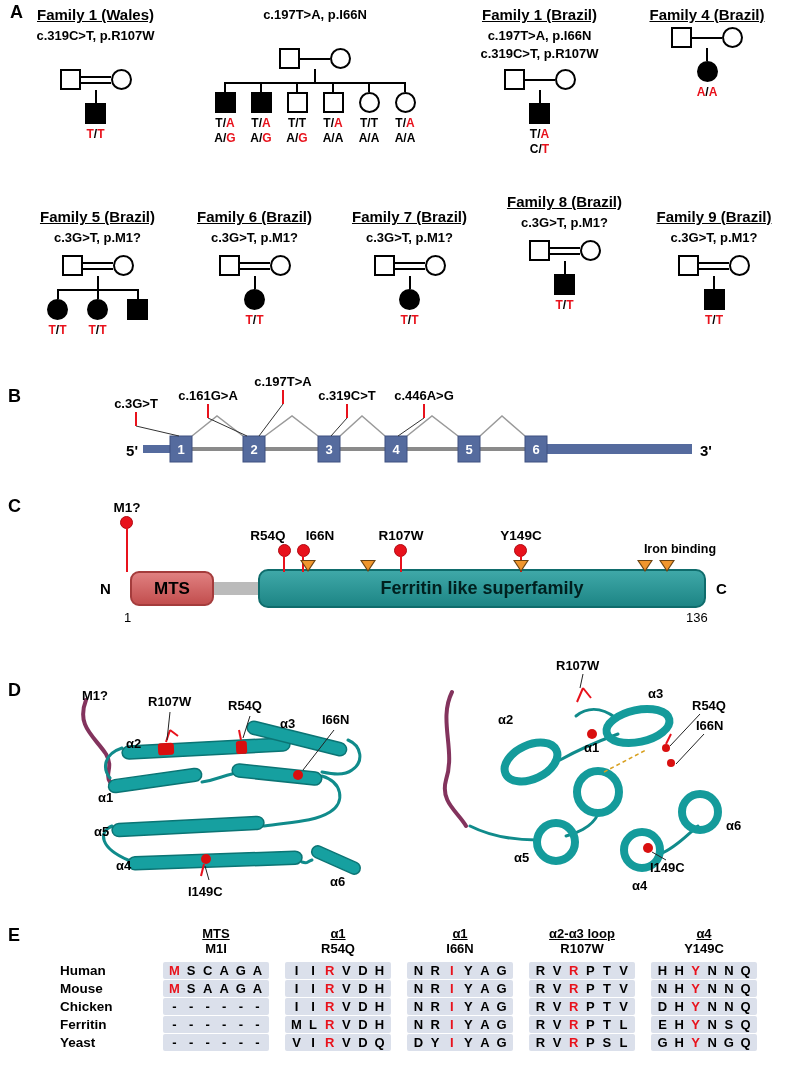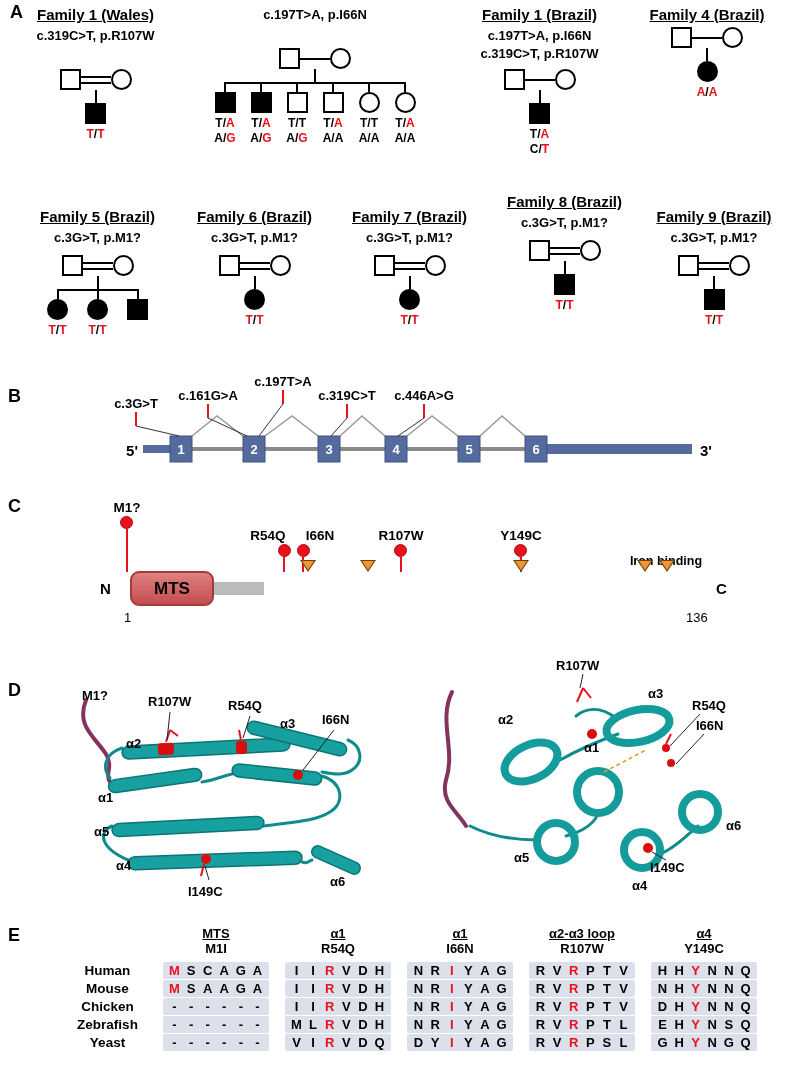--- a/index.html
+++ b/index.html
@@ -70,21 +70,21 @@
   .tail{fill:none;stroke:#83335d;stroke-width:4;stroke-linecap:round;}
   .rdk{fill:#d90f0f;}
   .rstick{fill:none;stroke:#e8121c;stroke-width:2;}
   .ptr{stroke:#222;stroke-width:1;}
   .dsh{stroke:#d8a020;stroke-width:1.5;stroke-dasharray:4 3;fill:none;}
   .slab{position:absolute;font-weight:bold;font-size:13px;white-space:nowrap;}
 
   
   .alnHead{position:absolute;left:60px;top:926px;display:flex;align-items:flex-end;}
   .alnRows{position:absolute;left:60px;top:962px;}
-  .rname{width:95px;padding-right:8px;text-align:center;font-weight:bold;font-size:13.5px;flex:none;box-sizing:content-box;}
+  .rname{width:95px;padding-right:8px;text-align:left;font-weight:bold;font-size:13.5px;flex:none;box-sizing:content-box;}
   .ghead{width:106px;margin-right:16px;text-align:center;flex:none;}
   .reg{font-weight:bold;font-size:13px;text-decoration:underline;}
   .varh{font-weight:bold;font-size:13px;}
   .arow{display:flex;align-items:center;height:17px;margin-bottom:1px;}
   .grp{width:106px;margin-right:16px;display:flex;justify-content:space-between;background:#dbe0eb;
        padding:1px 4px;border-radius:2px;box-sizing:border-box;flex:none;}
   .al{font-weight:bold;font-size:13px;width:15px;text-align:center;}
 </style>
 </head>
 <body>
@@ -379,20 +379,21 @@
         <line class="vtick" x1="424" y1="32" x2="424" y2="46"></line>
       <text class="vlab" x="424" y="28" text-anchor="middle">c.446A&gt;G</text>
     </g>
     <text class="endlab" x="138" y="84" text-anchor="end">5'</text>
     <text class="endlab" x="700" y="84">3'</text>
   </svg>
 
   <div class="panelC">
     <div class="linker"></div>
     <div class="mts">MTS</div>
+    <div class="fer">Ferritin like superfamily</div>
     <div class="pcn" style="left:100px;top:580px;">N</div>
     <div class="pcn" style="left:716px;top:580px;">C</div>
     <div class="num" style="left:124px;top:610px;">1</div>
     <div class="num" style="left:686px;top:610px;">136</div>
 
     <div class="mlab" style="left:105px;top:500px;width:44px;">M1?</div>
     <div class="lball" style="left:120px;top:516px;"></div>
     <div class="lstick" style="left:126px;top:528px;height:44px;"></div>
 
     <div class="mlab" style="left:244px;top:528px;width:48px;">R54Q</div>
@@ -404,21 +405,21 @@
     <div class="lstick" style="left:302px;top:556px;height:16px;"></div>
 
     <div class="mlab" style="left:371px;top:528px;width:60px;">R107W</div>
     <div class="lball" style="left:394px;top:544px;"></div>
     <div class="lstick" style="left:400px;top:556px;height:16px;"></div>
 
     <div class="mlab" style="left:493px;top:528px;width:56px;">Y149C</div>
     <div class="lball" style="left:514px;top:544px;"></div>
     <div class="lstick" style="left:520px;top:556px;height:16px;"></div>
 
-    <div class="ironlab" style="left:616px;top:542px;width:100px;margin-top:12px;">Iron binding</div>
+    <div class="ironlab" style="left:630px;top:542px;width:100px;">Iron binding</div>
     <div class="tri" style="left:300px;top:560px;"></div>
     <div class="tri" style="left:360px;top:560px;"></div>
     <div class="tri" style="left:513px;top:560px;"></div>
     <div class="tri" style="left:637px;top:560px;"></div>
     <div class="tri" style="left:659px;top:560px;"></div>
   </div>
 
   <svg class="structSvg" width="787" height="280" viewBox="0 0 787 280">
     <g>
       <path class="tail" d="M86,50 C76,76 94,86 106,104 C114,118 104,124 110,132"></path>
@@ -644,21 +645,21 @@
         <div class="grp">
           <span class="al">D</span>
           <span class="al">H</span>
           <span class="al rd">Y</span>
           <span class="al">N</span>
           <span class="al">N</span>
           <span class="al">Q</span>
         </div>
       </div>
       <div class="arow">
-        <div class="rname">Zebrafish</div>
+        <div class="rname">Ferritin</div>
         <div class="grp">
           <span class="al">-</span>
           <span class="al">-</span>
           <span class="al">-</span>
           <span class="al">-</span>
           <span class="al">-</span>
           <span class="al">-</span>
         </div>
         <div class="grp">
           <span class="al">M</span>

